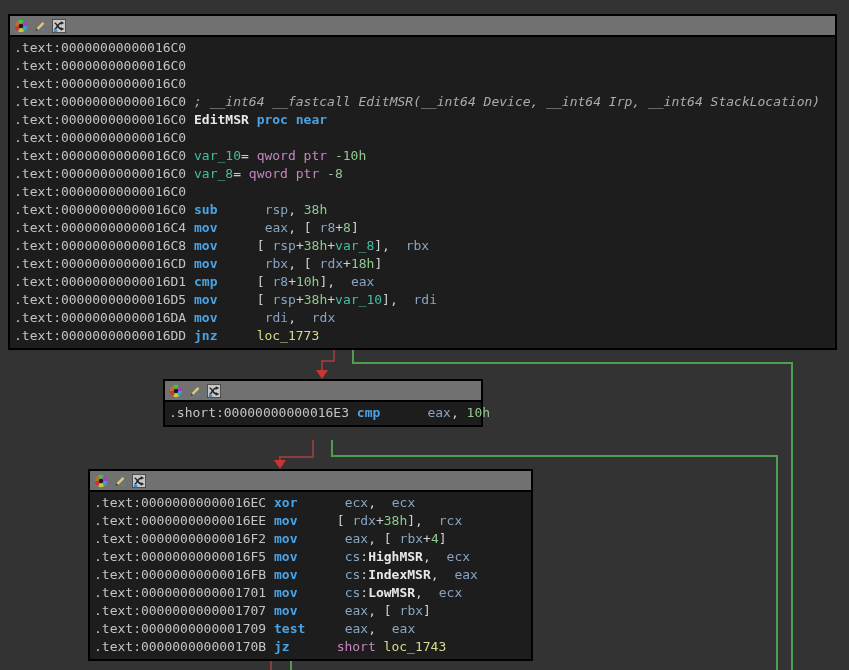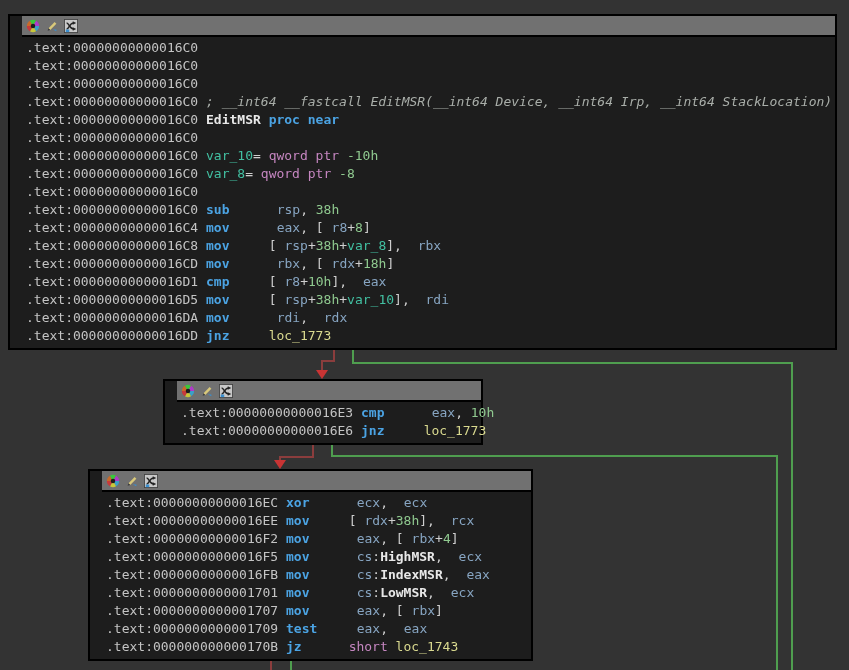--- a/index.html
+++ b/index.html
@@ -3,21 +3,21 @@
 <meta charset="utf-8">
 <style>
   html,body{margin:0;padding:0;background:#333333;}
   .canvas{
     position:relative;width:849px;height:670px;overflow:hidden;
     background:var(--canvas,#333333);
     font-family:"DejaVu Sans Mono","Liberation Mono",monospace;
     font-size:13px;line-height:18px;
   }
   #edges{position:absolute;left:0;top:0;width:849px;height:670px;z-index:1;pointer-events:none;}
-  .bb{position:absolute;z-index:2;border:2px solid #000;background:var(--bodybg,#1d1d1d);box-sizing:border-box;padding-left:12px;}
+  .bb{position:absolute;z-index:2;border:2px solid #000;background:var(--bodybg,#1d1d1d);box-sizing:border-box;}
   .bb-title{height:19px;background:var(--titlebg,#717171);border-bottom:2px solid #000;
     display:flex;align-items:center;gap:5px;padding-left:4px;}
   .bb-title .ic{width:14px;height:14px;display:inline-block;}
   .bb-body{padding:2px 4px 3px 4px;white-space:pre;}
   .row{height:18px;}
   .ad{color:var(--c-ad,#c4c4c4);}
   .mn{color:var(--c-mn,#4ba3e3);font-weight:bold;}
   .rg{color:var(--c-rg,#87a5c2);margin-left:8px;}
   .nm{color:var(--c-nm,#8fc98f);text-align:center;}
   .vr{color:var(--c-vr,#42c0a2);margin-top:21px;}
@@ -100,21 +100,21 @@
         <svg viewBox="0 0 16 16" width="14" height="14">
           <rect x="0.5" y="0.5" width="15" height="15" fill="#c8c8c8" stroke="#444"></rect>
           <path d="M3,11.5 C6,11.5 6,4.5 11,4.5" fill="none" stroke="#222" stroke-width="1.6"></path>
           <path d="M3,4.5 C6,4.5 6,11.5 11,11.5" fill="none" stroke="#222" stroke-width="1.6"></path>
           <path d="M10,2.5 L14,4.5 L10,6.5 Z" fill="#222"></path>
           <path d="M10,9.5 L14,11.5 L10,13.5 Z" fill="#222"></path>
           <rect x="2" y="12" width="4" height="3" fill="#3a8fd0"></rect>
         </svg>
       </span>
     </div>
-    <div class="bb-body"><div class="row"><span class="ad">.text:00000000000016E3 </span><span class="mn">cmp</span><span class="pt">     </span><span class="rg">eax</span><span class="pt">, </span><span class="nm">10h</span></div><div class="row"><span class="ad">.text:00000000000016E6 </span><span class="mn">jnz</span><span class="pt">     </span><span class="lc">loc_1773</span></div></div>
+    <div class="bb-body"><div class="row"><span class="ad">.short:00000000000016E3 </span><span class="mn">cmp</span><span class="pt">     </span><span class="rg">eax</span><span class="pt">, </span><span class="nm">10h</span></div></div>
   </div>
 
   <div class="bb" style="left: 88px; top: 469px; width: 445px;">
     <div class="bb-title">
       <span class="ic">
         <svg viewBox="0 0 16 16" width="14" height="14">
           <path d="M8,8 L15,8 A7,7 0 0,1 11.5,14.06 Z" fill="#3aa0c8"></path>
           <path d="M8,8 L11.5,14.06 A7,7 0 0,1 4.5,14.06 Z" fill="#c8c83a"></path>
           <path d="M8,8 L4.5,14.06 A7,7 0 0,1 1,8 Z" fill="#c83a3a"></path>
           <path d="M8,8 L1,8 A7,7 0 0,1 4.5,1.94 Z" fill="#c86a2a"></path>

